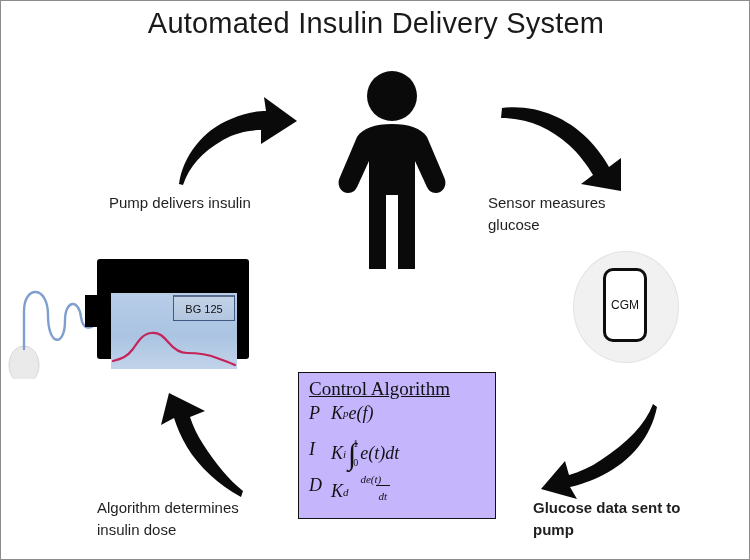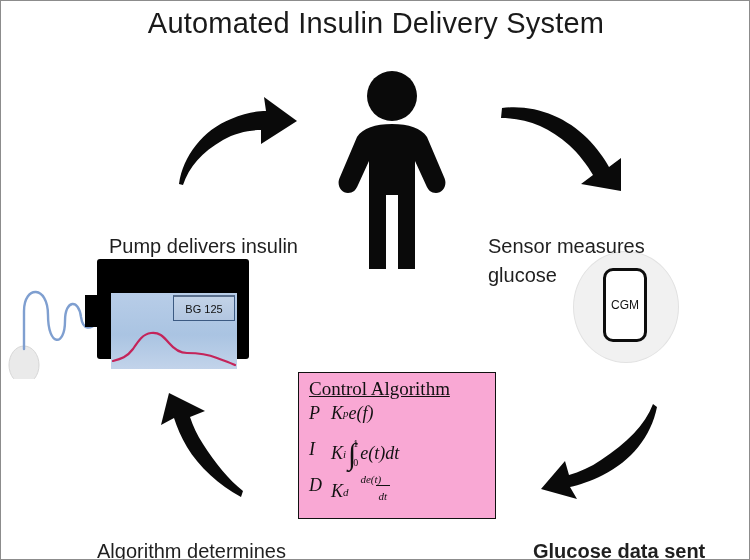--- a/index.html
+++ b/index.html
@@ -27,25 +27,24 @@
     top: 6px;
     width: 750px;
     text-align: center;
     font-size: 29px;
     color: #1a1a1a;
     letter-spacing: 0.2px;
   }
 
   
   .caption {
-    font-size: 20px;
+    font-size: 15px;
     color: #1f1f1f;
     line-height: 1.45;
     white-space: pre-line;
-    margin-top: 40px;
   }
   #cap-pump   { left: 108px; top: 191px; width: 200px; }
   #cap-sensor { left: 487px; top: 191px; width: 170px; }
   #cap-algo   { left: 96px;  top: 496px; width: 200px; }
   #cap-data   { left: 532px; top: 496px; width: 185px; font-weight: bold; }
 
   
   #person { left: 330px; top: 68px; width: 122px; height: 205px; }
 
   
@@ -116,21 +115,21 @@
   #cgm-label {
     font-size: 12px;
     color: #111111;
     text-align: center;
   }
 
   
   #algo-box {
     left: 297px; top: 371px;
     width: 198px; height: 147px;
-    background: #f9a8d4;
+    background: #c4b5fd;
     border: 1.5px solid #111111;
     box-sizing: border-box;
     padding: 6px 10px 0 10px;
   }
   #algo-title {
     font-family: "Liberation Serif", serif;
     font-size: 19px;
     color: #111111;
     text-decoration: underline;
     line-height: 1.1;

